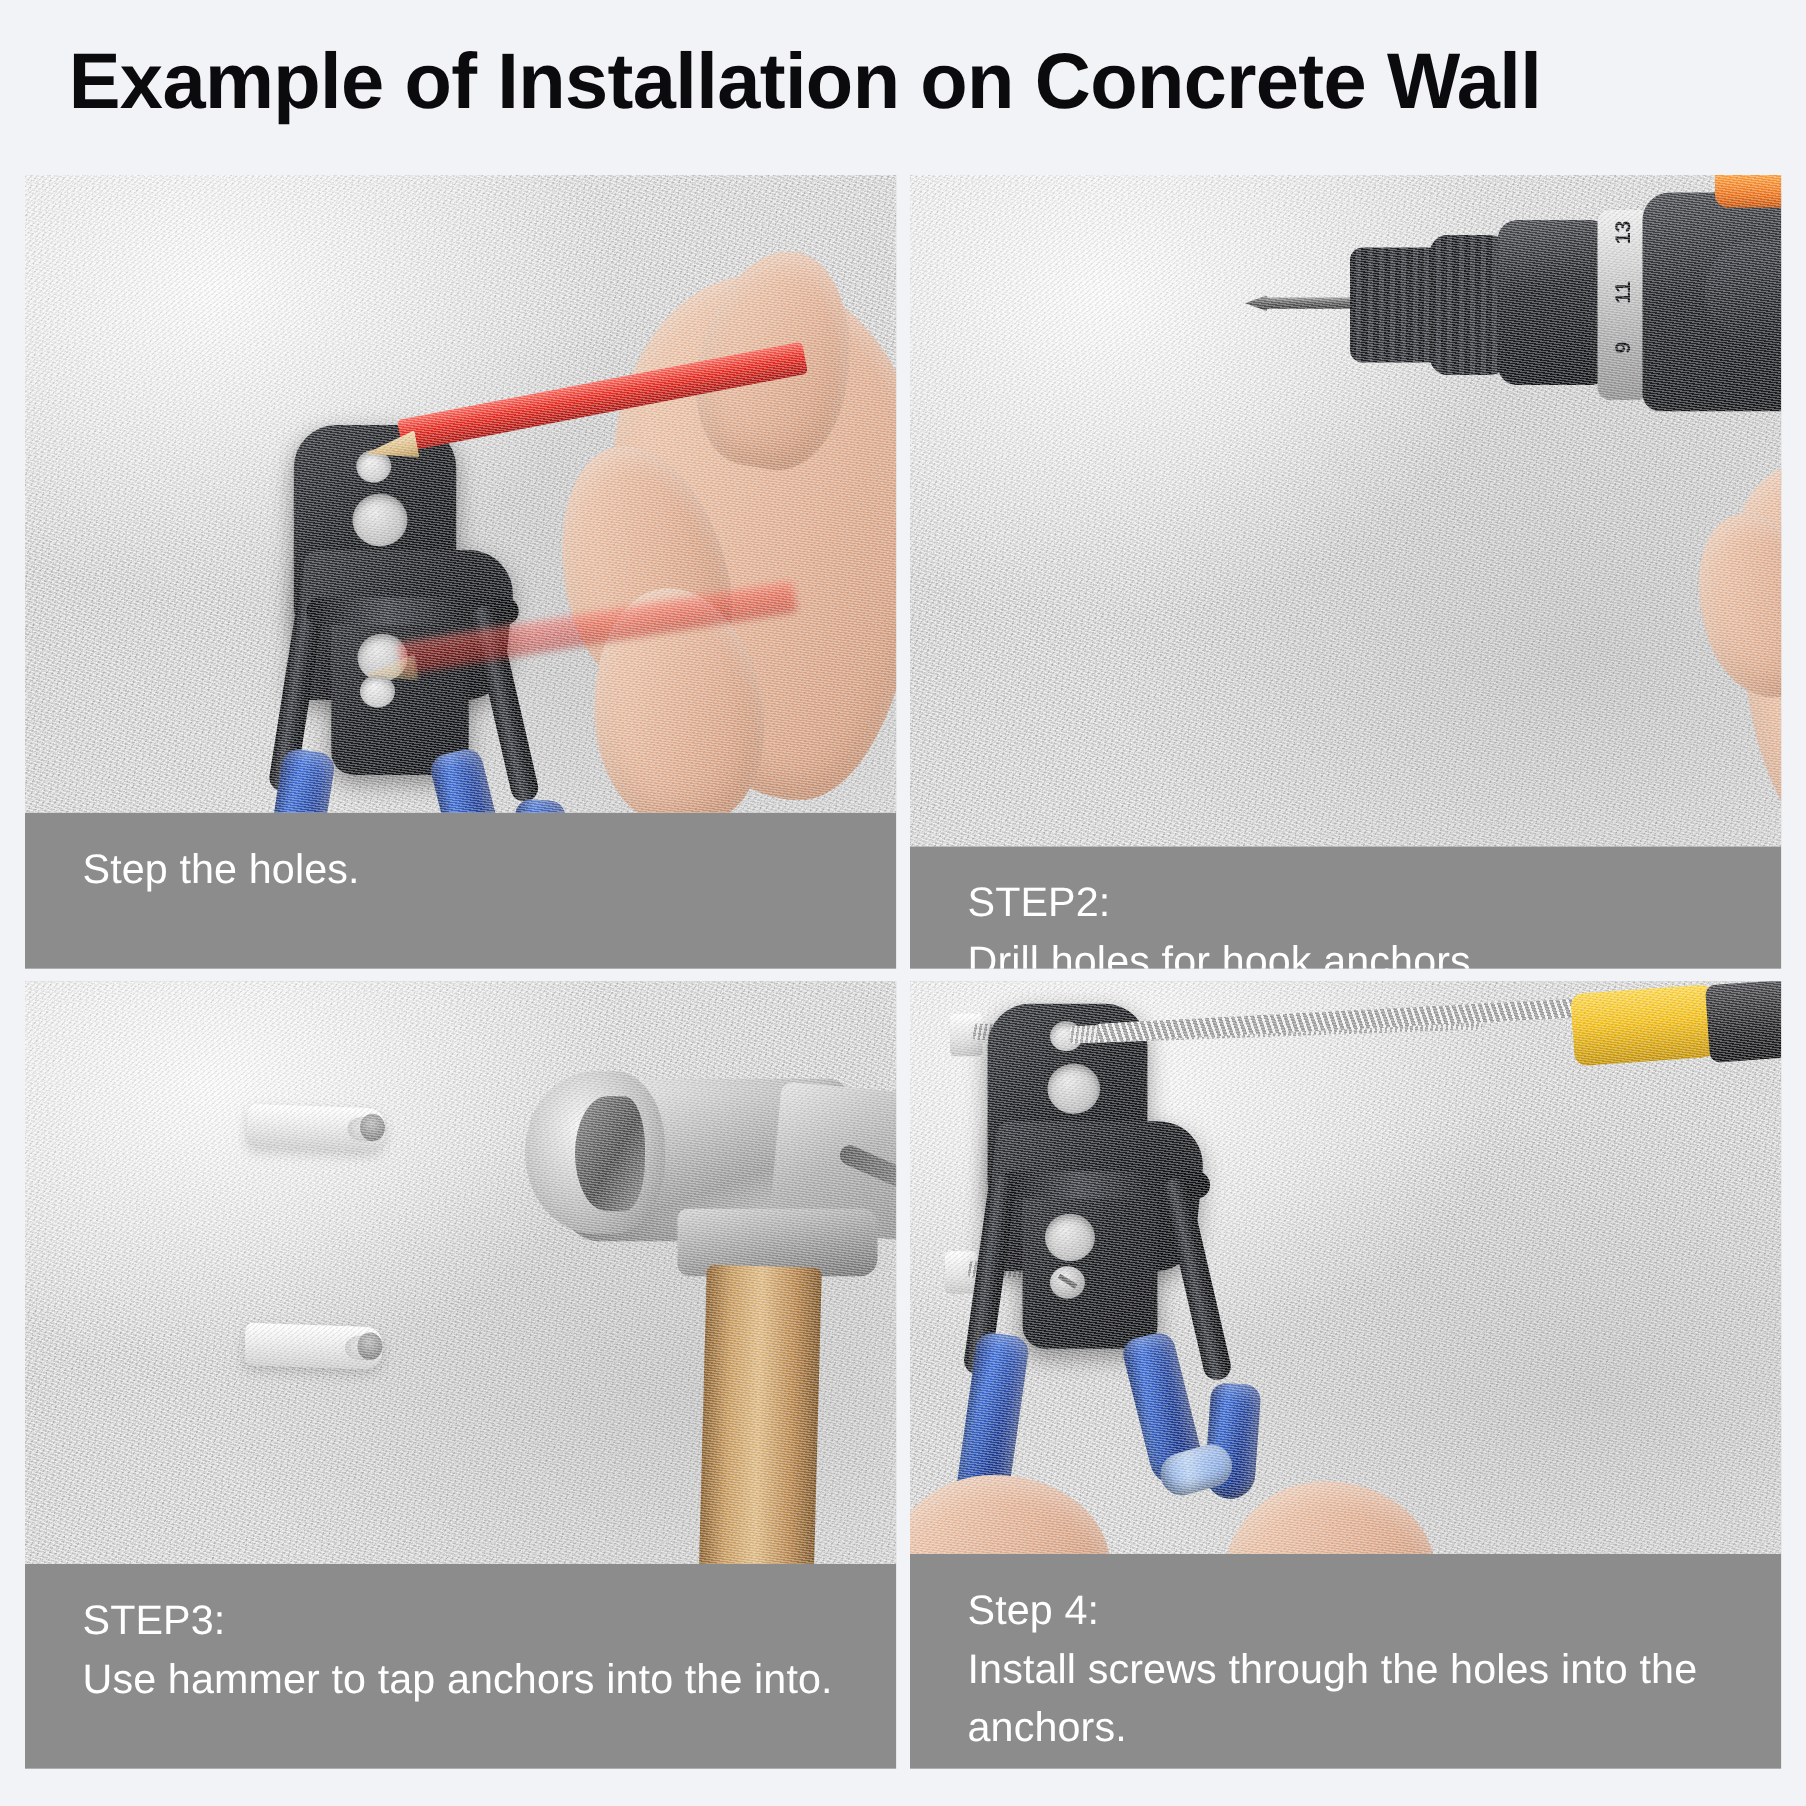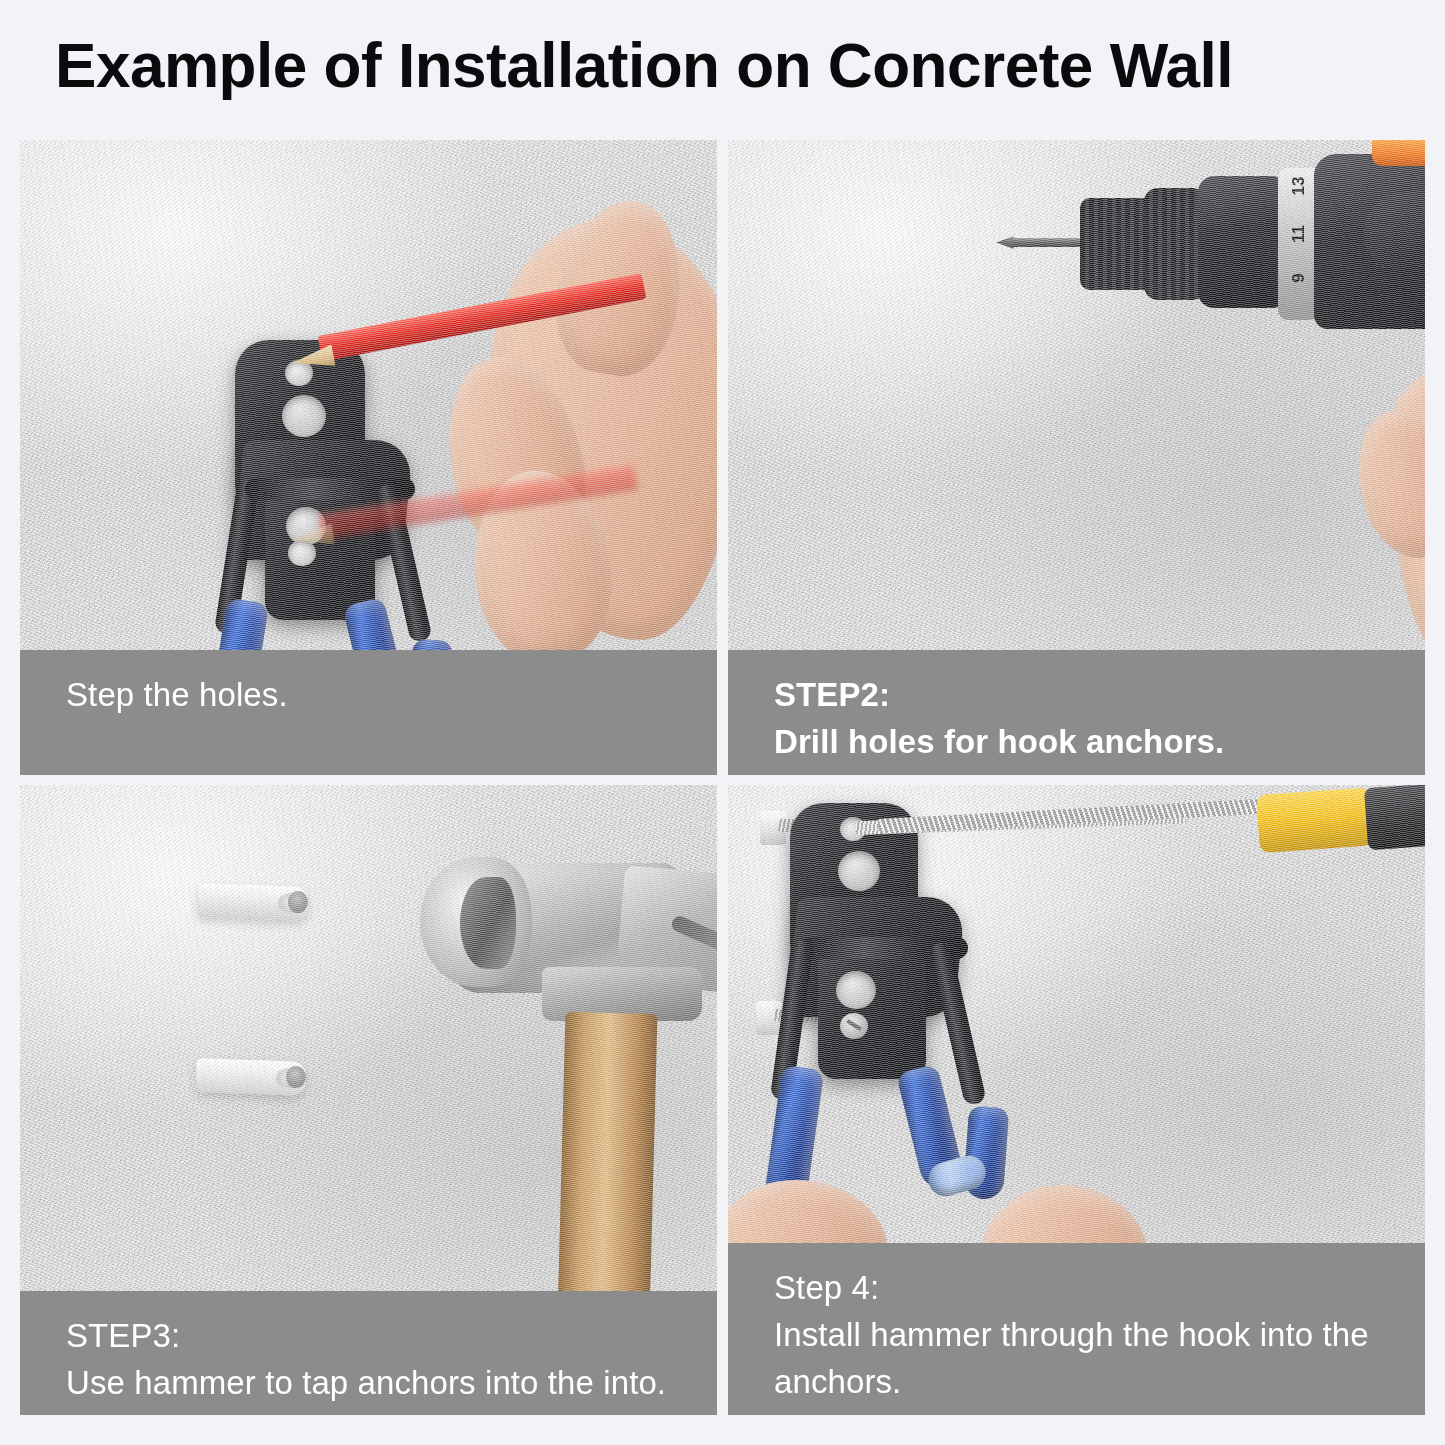--- a/index.html
+++ b/index.html
@@ -94,22 +94,22 @@
     box-sizing: border-box;
     font-size: 33px;
     line-height: 1.42;
     font-weight: 400;
     letter-spacing: 0.1px;
   }
   .caption .cap-step { display: block; }
   .caption .cap-text { display: block; }
 
   .cap-1 { height: 125px; }
-  .cap-2 { height: 125px; font-weight: bold; }
-  .cap-3 { height: 124px; }
+  .cap-2 { height: 98px; }
+  .cap-3 { height: 164px; }
   .cap-4 { height: 172px; }
   .skin {
     position: absolute;
     background: linear-gradient(115deg, #f2cdb3 0%, #e3b093 55%, #cf9676 100%);
     border-radius: 48% 52% 46% 54% / 55% 48% 52% 45%;
     box-shadow: inset 0 8px 18px rgba(255,255,255,0.35),
                 inset 0 -10px 22px rgba(120,70,45,0.25);
   }
 
   
@@ -420,18 +420,18 @@
           <div class="skin" style="left:250px; top:400px; width:170px; height:150px;"></div>
 
           <div class="screw-shank" style="left:128px; top:36px; width:330px; height:14px; transform:rotate(-2deg); transform-origin:left center;"></div>
           <div class="sd-shaft" style="left:150px; top:34px; width:390px; height:15px; transform:rotate(-3deg); transform-origin:left center;"></div>
           <div class="sd-handle" style="left:530px; top:6px; width:120px; height:58px; transform:rotate(-4deg);"></div>
           <div class="sd-cap" style="left:638px; top:0px; width:96px; height:62px; transform:rotate(-4deg);"></div>
         </div>
       </div>
       <div class="caption cap-4">
         <span class="cap-step">Step 4:</span>
-        <span class="cap-text">Install hammer through the hook into the anchors.</span>
+        <span class="cap-text">Install screws through the holes into the anchors.</span>
       </div>
     </div>
 
   </div>
 </div>
 
 </body></html>

